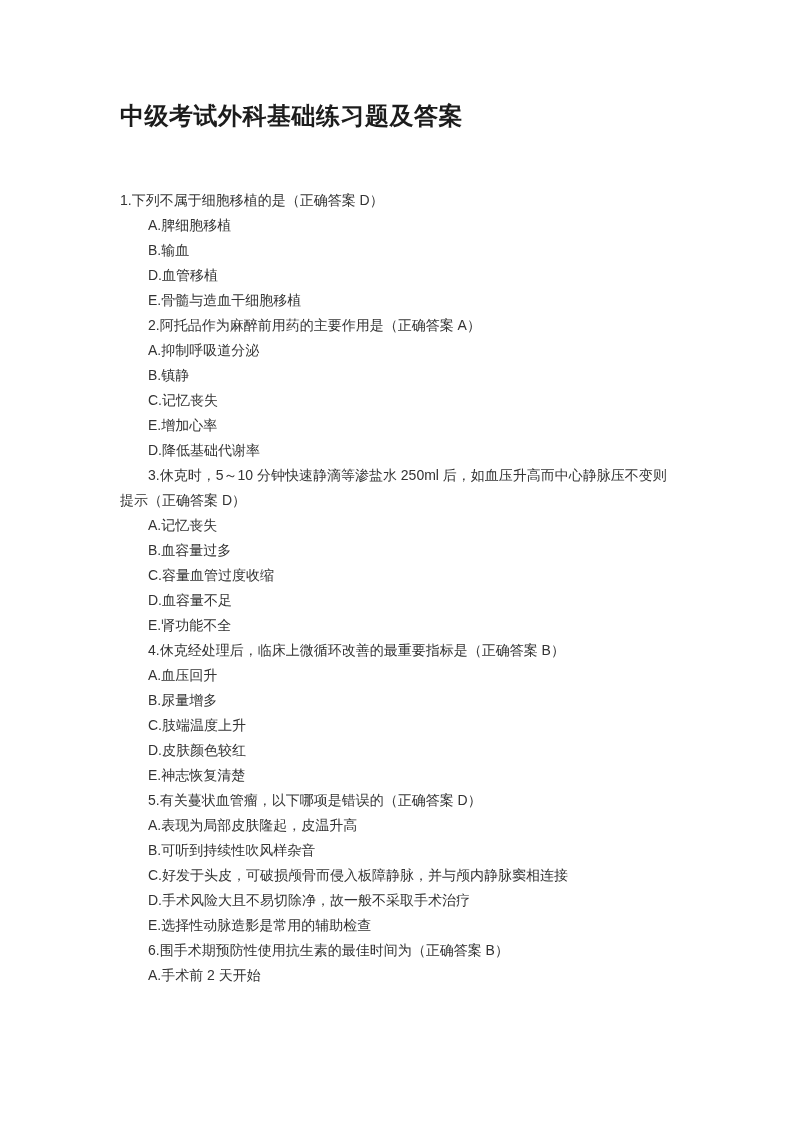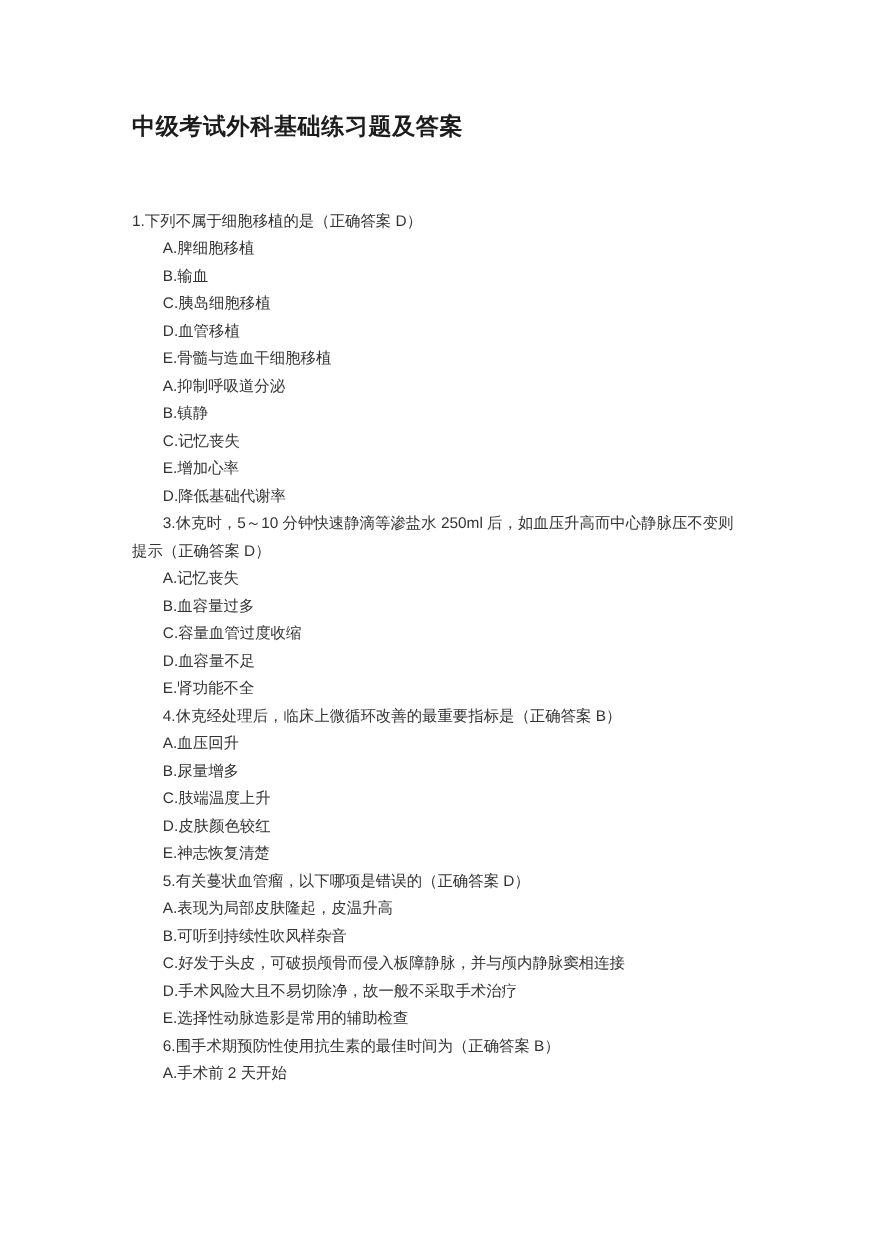--- a/index.html
+++ b/index.html
@@ -13,21 +13,21 @@
     height: 1132px;
     background: #ffffff;
     font-family: "Liberation Sans", "DejaVu Sans", sans-serif;
     overflow: hidden;
   }
   .doc-title {
     position: absolute;
     left: 120px;
     top: 102px;
     margin: 0;
-    font-size: 21px;
+    font-size: 24px;
     line-height: 27px;
     font-weight: 700;
     color: #1c1c1c;
     letter-spacing: 0.5px;
     white-space: nowrap;
   }
   .questions {
     position: absolute;
     left: 120px;
     top: 188px;
@@ -49,23 +49,23 @@
 </style>
 </head>
 <body>
 
 <div class="page">
   <h1 class="doc-title">中级考试外科基础练习题及答案</h1>
   <div class="questions">
       <p class="no-indent">1.下列不属于细胞移植的是（正确答案 D）</p>
       <p>A.脾细胞移植</p>
       <p>B.输血</p>
-      <p>C.胰岛细胞移植</p>
       <p>D.血管移植</p>
       <p>E.骨髓与造血干细胞移植</p>
+      <p>2.阿托品作为麻醉前用药的主要作用是（正确答案 A）</p>
       <p>A.抑制呼吸道分泌</p>
       <p>B.镇静</p>
       <p>C.记忆丧失</p>
       <p>E.增加心率</p>
       <p>D.降低基础代谢率</p>
       <p>3.休克时，5～10 分钟快速静滴等渗盐水 250ml 后，如血压升高而中心静脉压不变则提示（正确答案 D）</p>
       <p>A.记忆丧失</p>
       <p>B.血容量过多</p>
       <p>C.容量血管过度收缩</p>
       <p>D.血容量不足</p>

